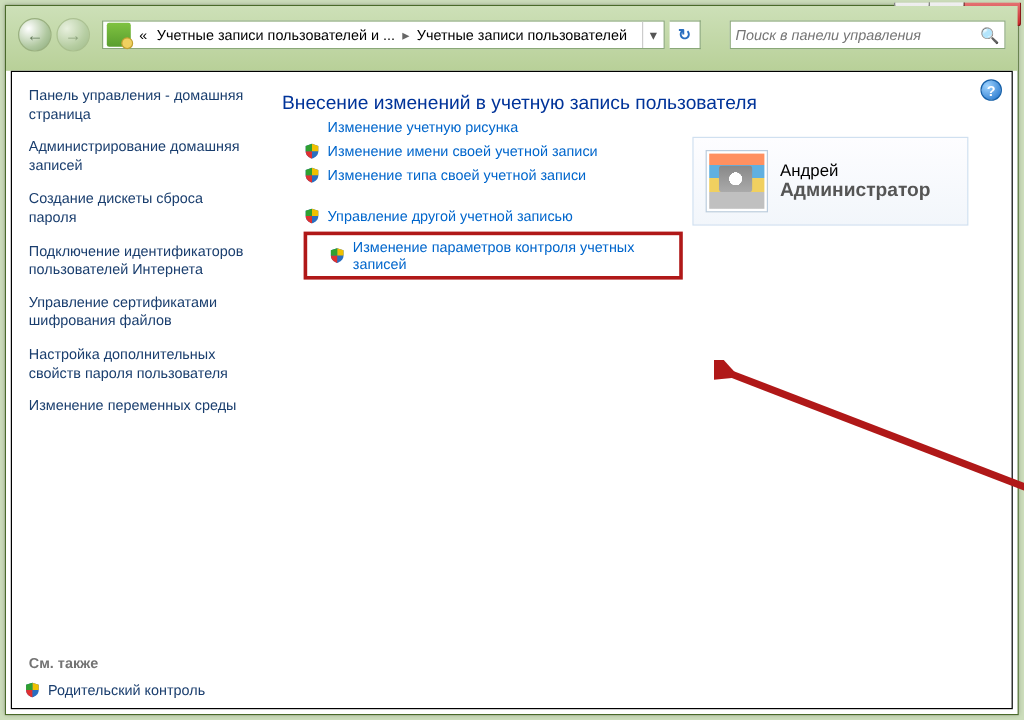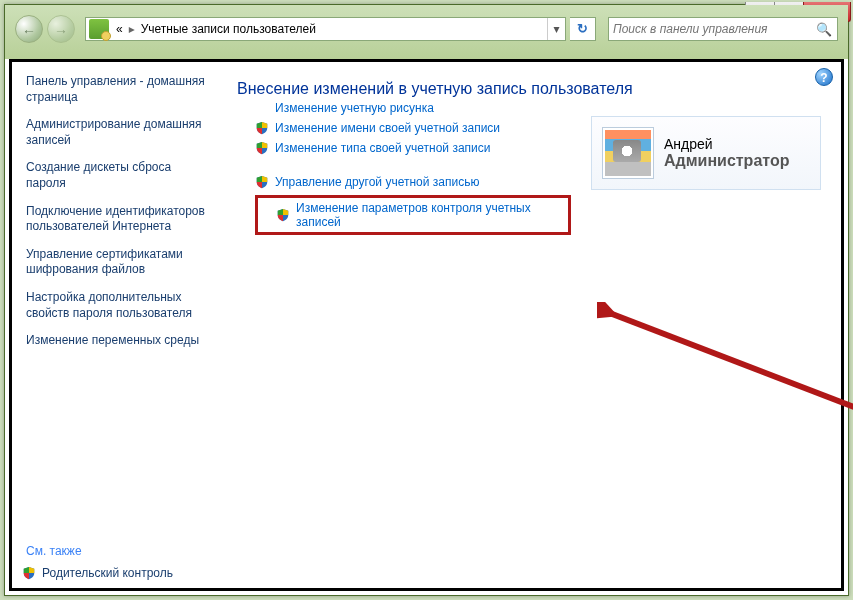--- a/index.html
+++ b/index.html
@@ -13,41 +13,41 @@
   .nav { display:flex; align-items:center; gap:4px; padding: 4px 6px; }
   .navbtn { width:28px; height:28px; border-radius:50%; background: radial-gradient(circle at 30% 30%, #fff, #b0c8a0 60%, #8aa878); border:1px solid #9ab080; display:flex;align-items:center;justify-content:center; color:#6a8060; font-size:14px;}
   .navbtn.fwd { opacity:0.6; }
   .addrbar { flex:1; display:flex; align-items:center; background:#fff; border:1px solid #8aa878; height:24px; margin-left:6px; }
   .addricon { width:20px; height:20px; margin: 0 3px; background: linear-gradient(#7fc241,#5a9e2e); border-radius:2px; position:relative; }
   .addricon::after { content:""; position:absolute; width:8px;height:8px;border-radius:50%;background:#f0d060; right:-2px; bottom:-2px; border:1px solid #c0a030;}
   .crumb { color:#000; padding: 0 4px; white-space:nowrap; }
   .crumbsep { color:#666; padding: 0 2px; }
   .addrdrop { width:18px; text-align:center; color:#555; border-left:1px solid #ccc; height:100%; line-height:22px;}
   .refresh { width:26px; text-align:center; border:1px solid #8aa878; border-left:none; background:#fff; height:24px; line-height:22px; color:#2a6ec0; font-weight:bold; font-size:13px;}
-  .searchbox { width:230px; border:1px solid #8aa878; background:#fff; height:24px; margin-left:8px; display:flex; align-items:center; padding:0 4px; }
+  .searchbox { width:230px; border:1px solid #8aa878; background:#fff; height:24px; margin-left:20px; display:flex; align-items:center; padding:0 4px; }
   .searchbox input { border:none; outline:none; flex:1; font-style:italic; color:#888; font-size:12px; background:transparent;}
   .searchicon { color:#2a6ec0; font-size:13px; }
-  .content { position:absolute; top:54px; left:4px; right:4px; bottom:4px; background:#fff; display:flex; border:3px solid #000000;}
+  .content { position:absolute; top:54px; left:4px; right:4px; bottom:4px; background:#fff; display:flex; border:1px solid #000000;}
   .sidebar { width:205px; padding: 12px 10px 8px 14px; border-right: none; display:flex; flex-direction:column; }
   .sidehead { color:#1a3e6e; font-size:12px; line-height:1.3; margin-bottom:12px;}
   .sidelink { color:#1a3e6e; font-size:12px; line-height:1.3; margin-bottom:12px; cursor:pointer; }
   .sidefill { flex:1; }
-  .seealso { color:#3b82f6; font-size:12px; margin-bottom:8px; margin-top:8px;}
+  .seealso { color:#737373; font-size:12px; margin-bottom:8px; margin-top:8px;font-weight:bold;}
   .parental { display:flex; align-items:center; gap:6px; color:#1a3e6e; cursor:pointer; margin-left:-4px;}
   .main { flex:1; padding: 18px 20px; position:relative; }
   .helpicon { position:absolute; top:6px; right:8px; width:18px; height:18px; border-radius:50%; background: radial-gradient(circle at 30% 30%, #9fd4ff, #1a6ec8); color:#fff; font-weight:bold; font-size:12px; text-align:center; line-height:18px; border:1px solid #1560a8;}
   .heading { color:#003399; font-size:16px; font-weight:normal; margin-bottom:3px;}
   .links { margin-left:18px; }
   .linkrow { display:flex; align-items:center; gap:6px; margin-bottom:6px; }
   .linkrow a { color:#0066cc; text-decoration:none; font-size:12px; }
   .shield { width:14px; height:14px; display:inline-block; }
   .shield svg { width:14px; height:14px; display:block;}
   .spacer { height:14px; }
   .highlight-box { border:3px solid #b01818; padding: 3px 6px 3px 0; margin-left: 0px; width: 316px;}
-  .usercard { position:absolute; top:54px; right:20px; width:230px; border:1px solid #d0e0f0; background: linear-gradient(#fdfdff, #f2f6fb); padding:10px; display:flex; gap:10px; align-items:center;}
+  .usercard { position:absolute; top:54px; right:36px; width:230px; border:1px solid #d0e0f0; background: linear-gradient(#fdfdff, #f2f6fb); padding:10px; display:flex; gap:10px; align-items:center;}
   .avatar { width:52px; height:52px; border:1px solid #bcd; background:#fff; padding:2px; }
   .avatar-inner { width:100%; height:100%; background: linear-gradient(#ff9060 20%, #60b0e0 20% 45%, #f0d060 45% 70%, #c0c0c0 70%); position:relative;}
   .avatar-inner::after { content:""; position:absolute; left:8px; top:10px; width:28px; height:22px; background: radial-gradient(circle,#fff 30%,transparent 31%), linear-gradient(#888,#aaa); border-radius:3px;}
   .username { font-size:14px; color:#000; }
   .userrole { font-size:16px; color:#555;font-weight:bold; }
   .arrow { position:absolute; top:240px; left:380px; width:420px; height:180px; pointer-events:none; }
 </style>
 </head>
 <body>
 
@@ -59,20 +59,21 @@
     <div class="titlebtn close">✕</div>
   </div>
 
   <div class="glass">
     <div class="nav">
       <div class="navbtn">←</div>
       <div class="navbtn fwd">→</div>
       <div class="addrbar">
         <span class="addricon"></span>
         <span class="crumb">«</span>
+        <span class="crumb">Учетные записи пользователей и ...</span>
         <span class="crumbsep">▸</span>
         <span class="crumb">Учетные записи пользователей</span>
         <span style="flex:1"></span>
         <span class="addrdrop">▾</span>
       </div>
       <div class="refresh">↻</div>
       <div class="searchbox">
         <input placeholder="Поиск в панели управления" style="">
         <span class="searchicon">🔍</span>
       </div>

